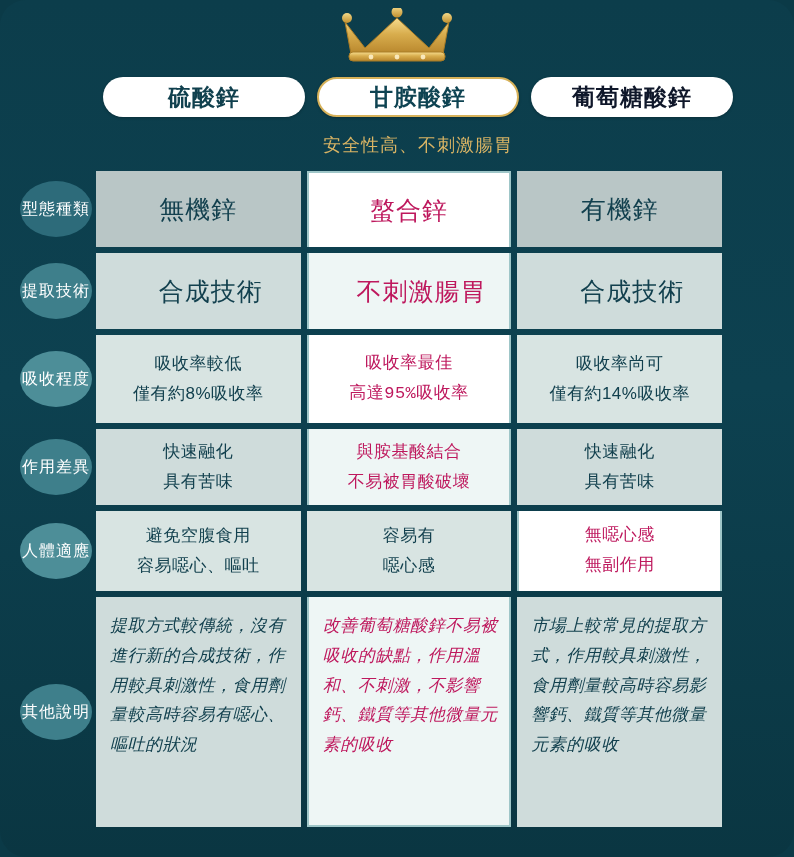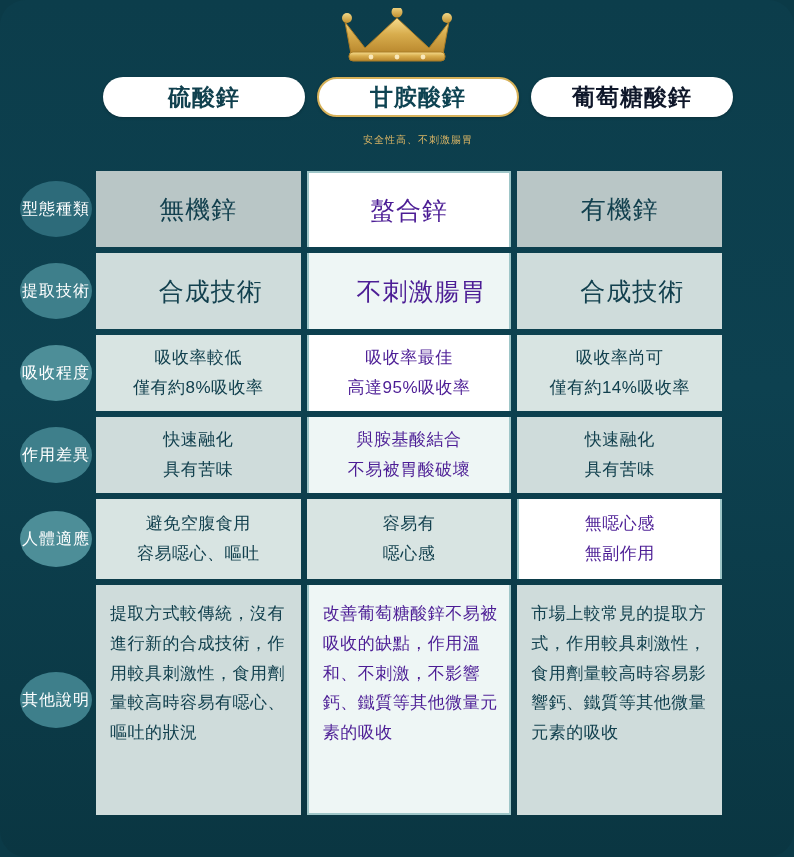--- a/index.html
+++ b/index.html
@@ -65,21 +65,21 @@
     box-sizing: border-box;
   }
   .pill.col3 { left: 531px; width: 202px; color: #0f172a; }
 
   .subtitle {
     position: absolute;
     top: 133px;
     left: 317px;
     width: 202px;
     text-align: center;
-    font-size: 10px;
+    font-size: 18px;
     color: #d9b464;
     letter-spacing: 1px;
   }
 
   
   .table {
     position: absolute;
     top: 171px;
     left: 96px;
     width: 642px;
@@ -97,38 +97,38 @@
     flex-direction: column;
     align-items: center;
     justify-content: center;
     text-align: center;
     padding: 6px 10px;
   }
   .cell:last-child { margin-right: 16px; }
 
   
   .c1 { background: #b9c6c6; color: #12404e; }
-  .c2 { background: #ffffff; color: #4c1d95; border-left: 2px solid #9fc6c8; border-right: 2px solid #9fc6c8; }
+  .c2 { background: #ffffff; color: #be185d; border-left: 2px solid #9fc6c8; border-right: 2px solid #9fc6c8; }
   .c3 { background: #b9c6c6; color: #12404e; }
 
   .c1.alt { background: #cfdcdb; }
   .c2.alt { background: #eef6f5; }
   .c3.alt { background: #cfdcdb; }
 
   .c1.tint { background: #d8e4e2; }
-  .c2.tint { background: #ffffff; }
+  .c2.tint { background: #ffffff; font-family: Liberation Mono, monospace; }
   .c3.tint { background: #d8e4e2; }
 
   
   .r1 .cell { height: 76px; }
   .r2 .cell { height: 76px; padding-left: 35px; }
-  .r3 .cell { height: 76px; }
+  .r3 .cell { height: 88px; }
   .r4 .cell { height: 76px; }
   .r5 .cell { height: 80px; }
-  .r6 .cell { height: 230px; justify-content: flex-start; padding-top: 14px; }
+  .r6 .cell { height: 230px; justify-content: flex-start; padding-top: 14px; font-style: italic; }
 
   .big {
     font-size: 25px;
     letter-spacing: 1px;
     line-height: 1.3;
   }
   .mid {
     font-size: 17px;
     line-height: 1.75;
     letter-spacing: 0.5px;

